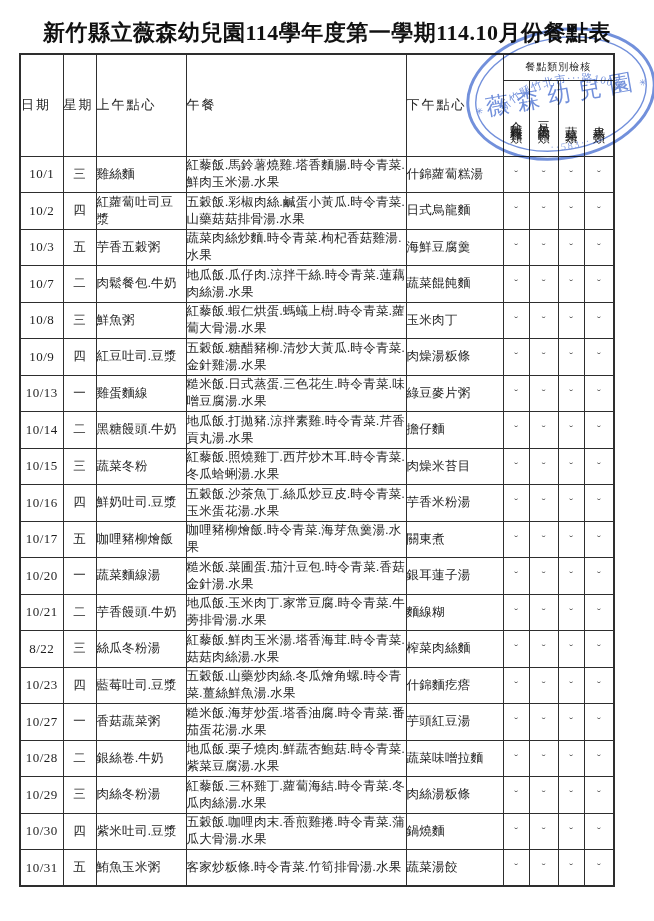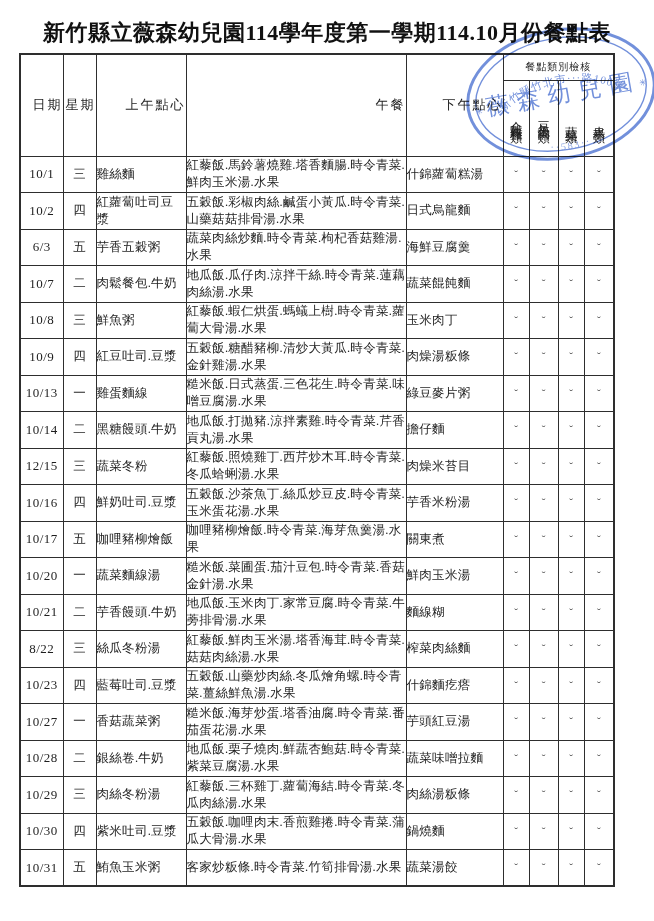--- a/index.html
+++ b/index.html
@@ -18,21 +18,21 @@
     border-collapse:collapse;table-layout:fixed;
     background:#fff;
   }
   table.menu th,table.menu td{
     border:1.5px solid #2e2e2e;font-weight:normal;padding:0;
     vertical-align:middle;
   }
   table.menu{border:2px solid #2e2e2e;}
   thead tr.r1{height:26px;}
   thead tr.r2{height:76px;}
-  th.h-main{font-size:13px;letter-spacing:2px;text-align:right;}
+  th.h-main{font-size:13px;letter-spacing:2px;text-align:left;}
   th.h-check{font-size:10px;letter-spacing:1px;text-align:center;}
   th.cat{text-align:center;}
   th.cat5{vertical-align:top;padding-top:2px;}
   th.cat3{vertical-align:middle;}
   .vert{
     writing-mode:vertical-rl;text-orientation:upright;
     display:inline-block;font-size:12.5px;letter-spacing:2.5px;line-height:1;
   }
   tbody tr{height:36.5px;}
   td.c-date{text-align:center;font-size:13px;letter-spacing:0.5px;}
@@ -102,21 +102,21 @@
           <td class="c-week">四</td>
           <td class="c-text">紅蘿蔔吐司豆漿</td>
           <td class="c-text">五穀飯.彩椒肉絲.鹹蛋小黃瓜.時令青菜.山藥菇菇排骨湯.水果</td>
           <td class="c-text">日式烏龍麵</td>
           <td class="c-check">ˇ</td>
           <td class="c-check">ˇ</td>
           <td class="c-check">ˇ</td>
           <td class="c-check">ˇ</td>
         </tr>
         <tr>
-          <td class="c-date">6/3</td>
+          <td class="c-date">10/3</td>
           <td class="c-week">五</td>
           <td class="c-text">芋香五穀粥</td>
           <td class="c-text">蔬菜肉絲炒麵.時令青菜.枸杞香菇雞湯.水果</td>
           <td class="c-text">海鮮豆腐羹</td>
           <td class="c-check">ˇ</td>
           <td class="c-check">ˇ</td>
           <td class="c-check">ˇ</td>
           <td class="c-check">ˇ</td>
         </tr>
         <tr>
@@ -168,21 +168,21 @@
           <td class="c-week">二</td>
           <td class="c-text">黑糖饅頭.牛奶</td>
           <td class="c-text">地瓜飯.打拋豬.涼拌素雞.時令青菜.芹香貢丸湯.水果</td>
           <td class="c-text">擔仔麵</td>
           <td class="c-check">ˇ</td>
           <td class="c-check">ˇ</td>
           <td class="c-check">ˇ</td>
           <td class="c-check">ˇ</td>
         </tr>
         <tr>
-          <td class="c-date">12/15</td>
+          <td class="c-date">10/15</td>
           <td class="c-week">三</td>
           <td class="c-text">蔬菜冬粉</td>
           <td class="c-text">紅藜飯.照燒雞丁.西芹炒木耳.時令青菜.冬瓜蛤蜊湯.水果</td>
           <td class="c-text">肉燥米苔目</td>
           <td class="c-check">ˇ</td>
           <td class="c-check">ˇ</td>
           <td class="c-check">ˇ</td>
           <td class="c-check">ˇ</td>
         </tr>
         <tr>
@@ -205,21 +205,21 @@
           <td class="c-check">ˇ</td>
           <td class="c-check">ˇ</td>
           <td class="c-check">ˇ</td>
           <td class="c-check">ˇ</td>
         </tr>
         <tr>
           <td class="c-date">10/20</td>
           <td class="c-week">一</td>
           <td class="c-text">蔬菜麵線湯</td>
           <td class="c-text">糙米飯.菜圃蛋.茄汁豆包.時令青菜.香菇金針湯.水果</td>
-          <td class="c-text">鮮肉玉米湯</td>
+          <td class="c-text">銀耳蓮子湯</td>
           <td class="c-check">ˇ</td>
           <td class="c-check">ˇ</td>
           <td class="c-check">ˇ</td>
           <td class="c-check">ˇ</td>
         </tr>
         <tr>
           <td class="c-date">10/21</td>
           <td class="c-week">二</td>
           <td class="c-text">芋香饅頭.牛奶</td>
           <td class="c-text">地瓜飯.玉米肉丁.家常豆腐.時令青菜.牛蒡排骨湯.水果</td>

